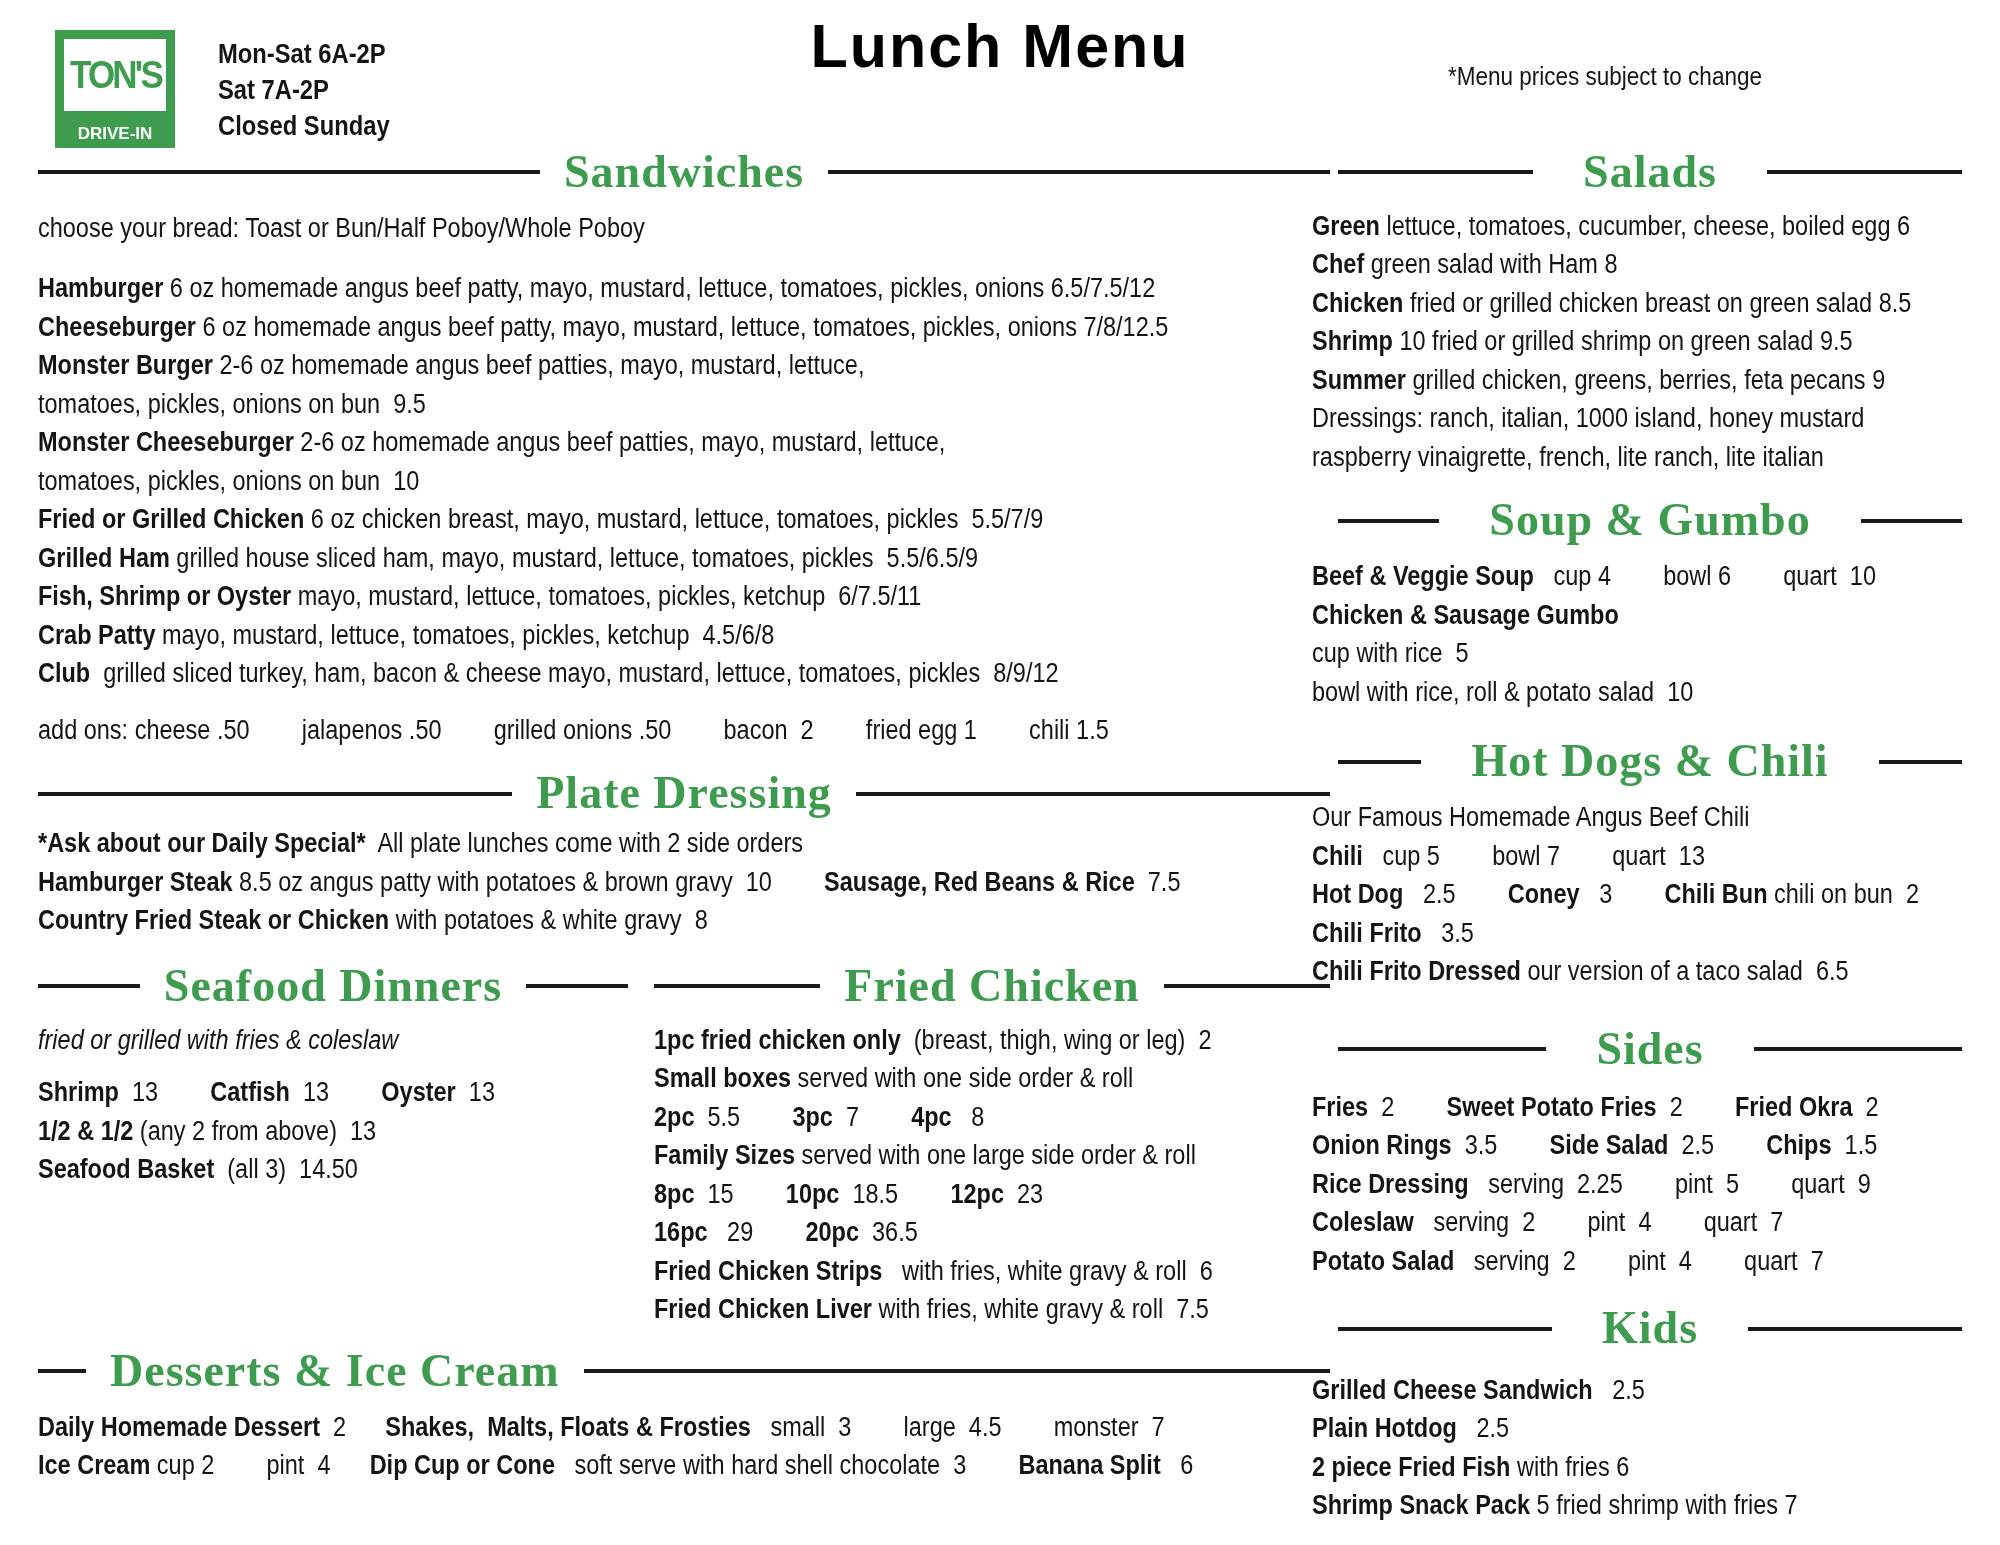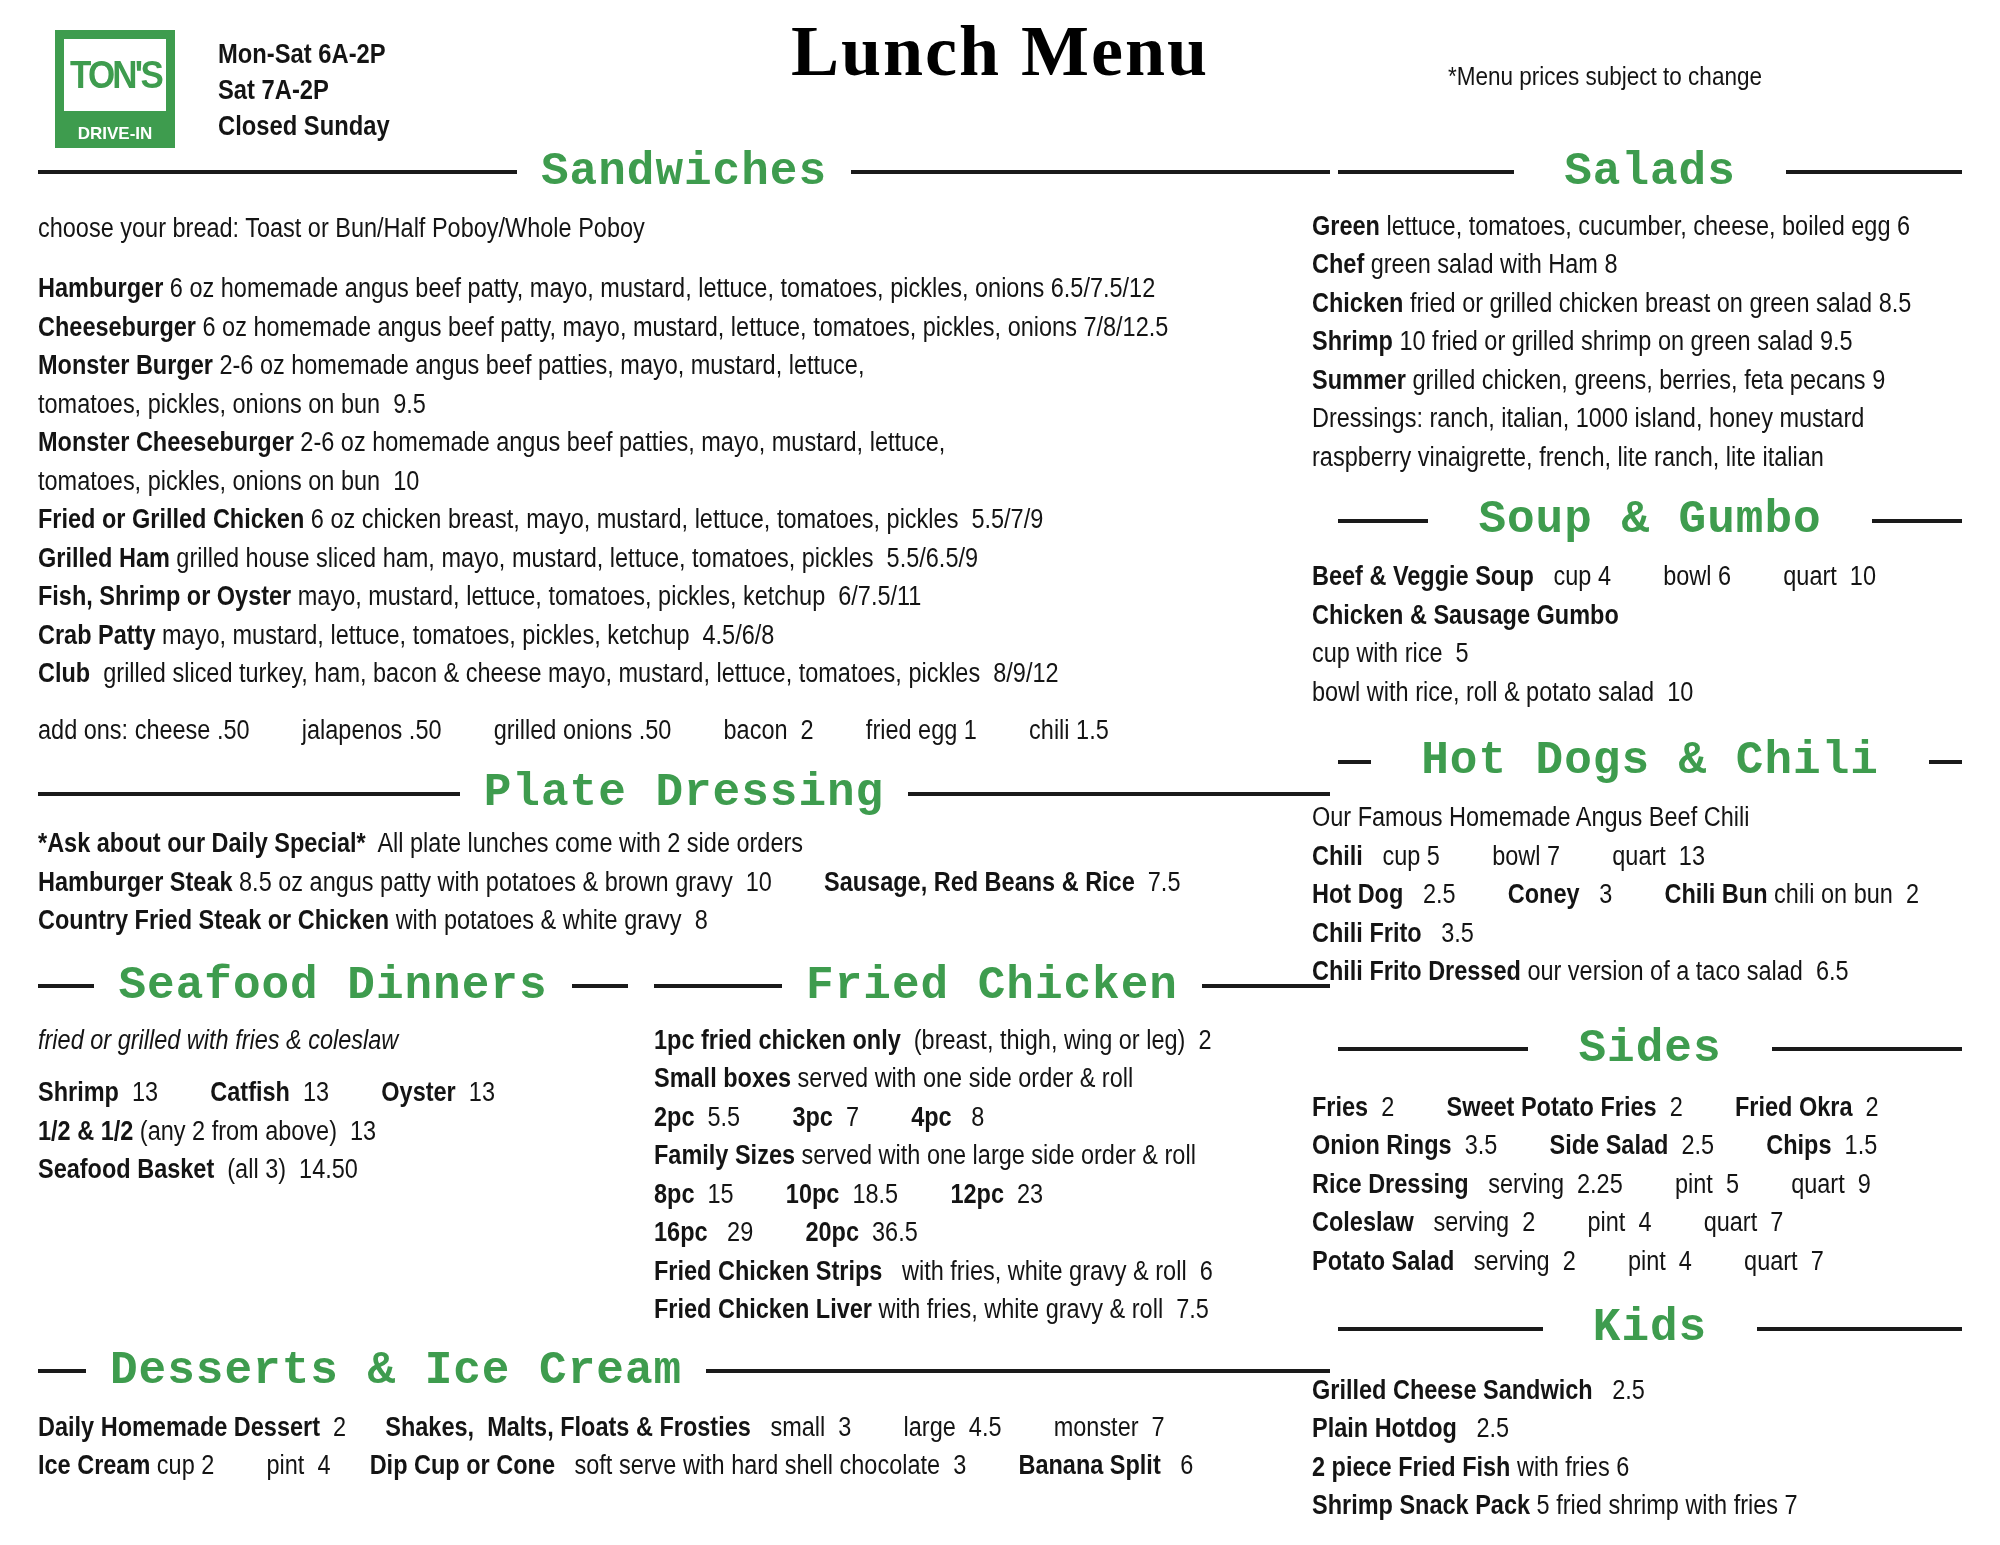--- a/index.html
+++ b/index.html
@@ -22,37 +22,37 @@
     background:var(--green);color:#fff;font-weight:700;font-size:17px;text-align:center;
     padding:4px 0;letter-spacing:0px;
   }
   .hours{position:absolute;left:218px;top:36px;}
   .hours div{
     font-weight:700;font-size:27px;line-height:36px;
     transform:scaleX(.88);transform-origin:0 0;white-space:nowrap;
   }
   .main-title{
     position:absolute;left:620px;top:14px;width:760px;text-align:center;
-    font-family:Liberation Serif, serif;font-weight:bold;font-size:72px;line-height:1.05;
+    font-family:Liberation Sans, sans-serif;font-weight:bold;font-size:61px;line-height:1.05;
     letter-spacing:2px;color:#000;white-space:nowrap;
   }
   .price-note{
     position:absolute;left:1448px;top:62px;font-size:25px;font-weight:400;
     transform:scaleX(.9);transform-origin:0 0;white-space:nowrap;
   }
   
   .col-left{position:absolute;left:38px;top:146px;width:1292px;}
   .col-right{position:absolute;left:1312px;top:146px;width:676px;}
   
   .sec-header{display:flex;align-items:center;gap:24px;}
   .sec-header .hline{flex:1;height:4px;background:#1a1a1a;}
   .sec-header .hline.short{flex:0 0 48px;}
   .sec-header .hline.pad{margin:0 26px;}
   .sec-title{
-    font-family:Liberation Mono, monospace;font-weight:bold;color:var(--green);
+    font-family:Liberation Serif, serif;font-weight:bold;color:var(--green);
     font-size:46px;line-height:1.15;white-space:nowrap;letter-spacing:1px;
   }
   
   .menu-line{
     font-size:27px;line-height:38.5px;white-space:pre-wrap;
     transform:scaleX(.87);transform-origin:0 0;width:114.9%;
   }
   .menu-line .b{font-weight:700;}
   
   #sandwiches-header{margin-bottom:10px;}

